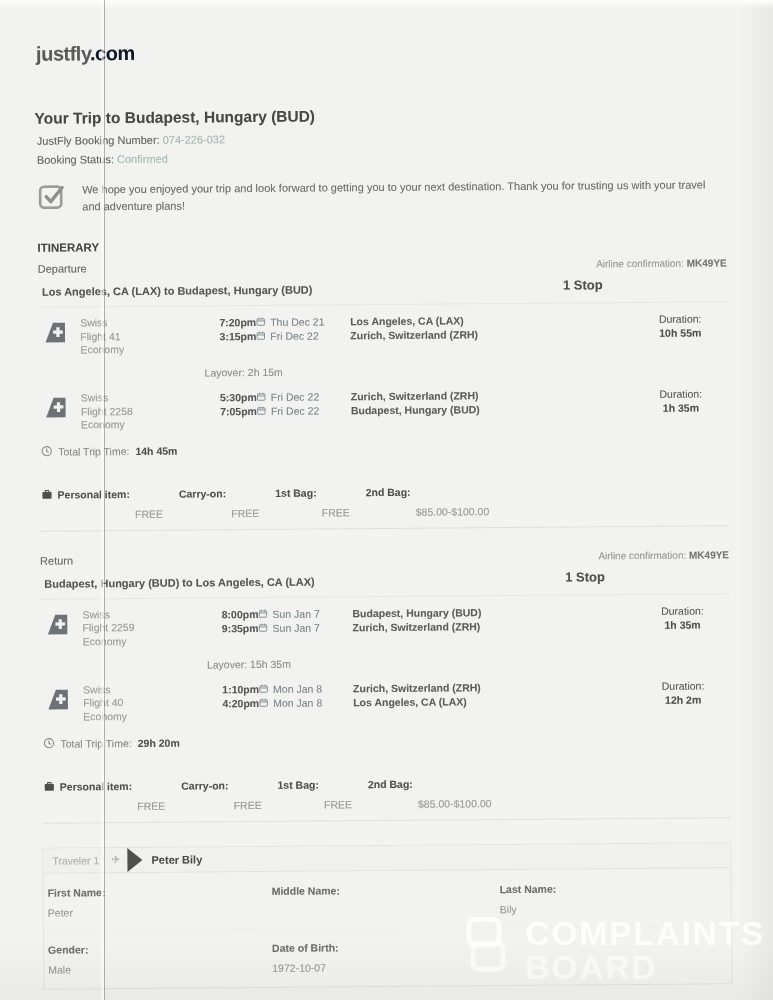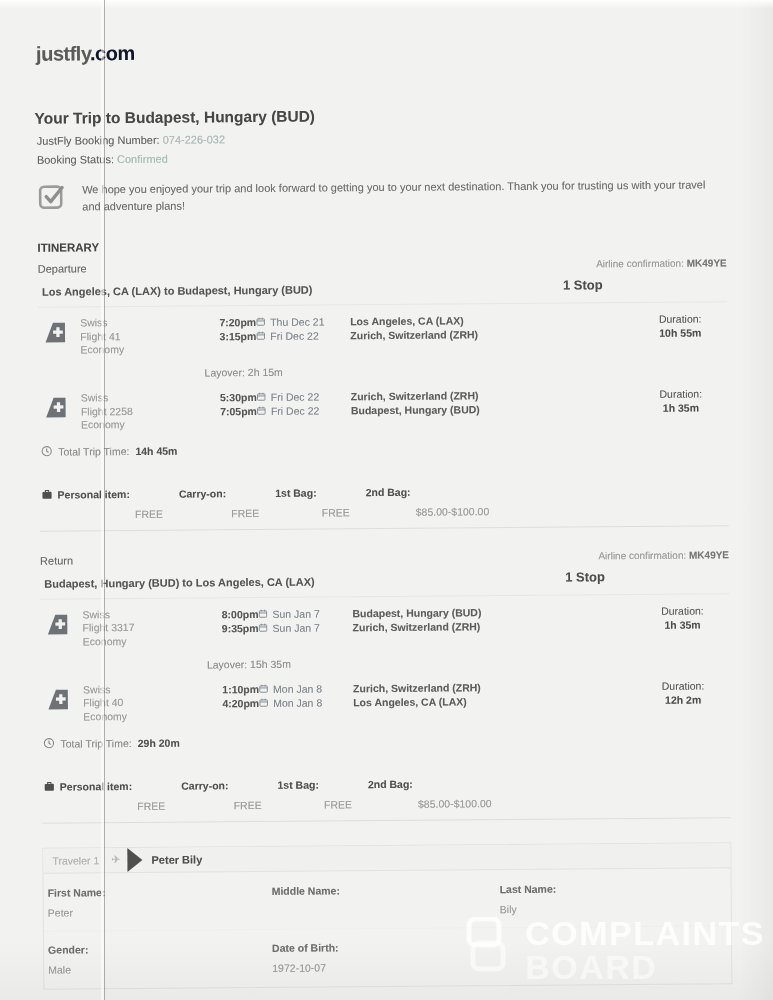--- a/index.html
+++ b/index.html
@@ -280,21 +280,21 @@
     <div class="segment">
       <div class="seg-logo">
         <svg width="26" height="26" viewBox="0 0 24 24">
             <polygon points="3,21 10,3 21,3 21,21" fill="#6d7277"></polygon>
             <rect x="13" y="7" width="3" height="9" fill="#f2f2f1"></rect>
             <rect x="10" y="10" width="9" height="3" fill="#f2f2f1"></rect>
           </svg>
       </div>
       <div class="airline-col">
         <div>Swiss</div>
-        <div>Flight 3317</div>
+        <div>Flight 2259</div>
         <div>Economy</div>
       </div>
       <div class="time-col">
         <div>8:00pm</div>
         <div>9:35pm</div>
       </div>
       <div class="date-col">
         <div>
             <span><svg width="9" height="9" viewBox="0 0 12 12">
                 <rect x="1" y="2.5" width="10" height="8.5" rx="1" fill="none" stroke="#7b868e" stroke-width="1.2"></rect>

